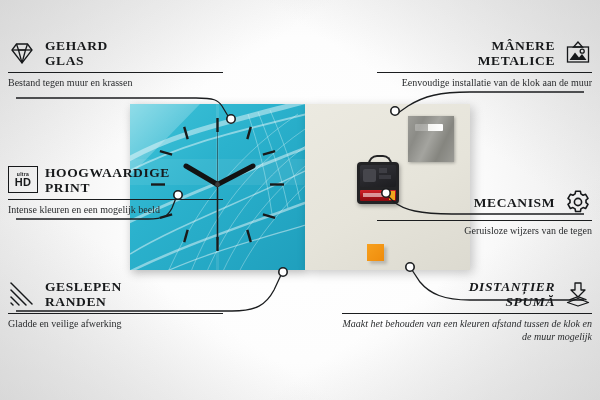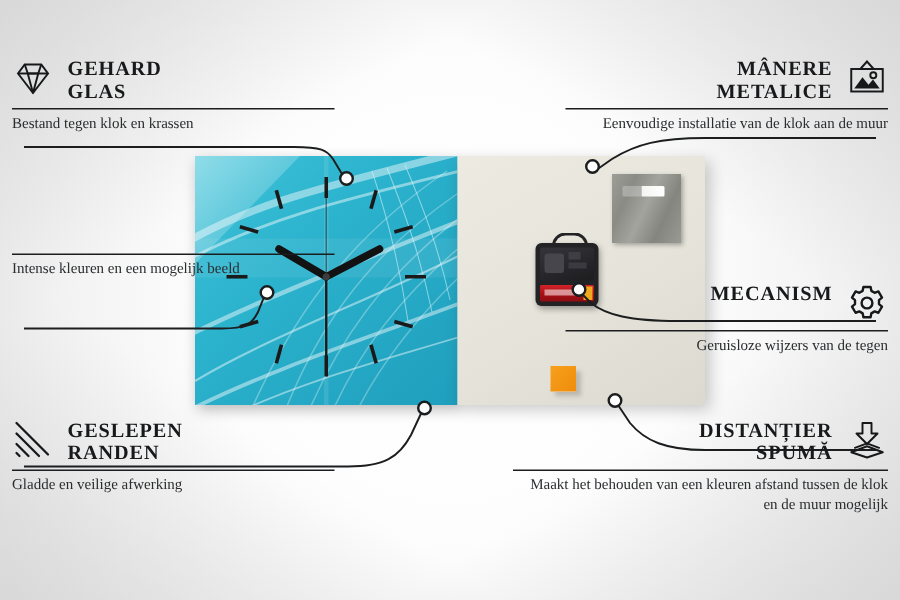--- a/index.html
+++ b/index.html
@@ -77,21 +77,21 @@
     box-shadow:3px 3px 3px rgba(0,0,0,.18);
   }
 
   
   #lines{position:absolute;left:0;top:0;width:600px;height:400px;pointer-events:none;}
 
   
   .feat{position:absolute;width:215px;}
   .feat.left{left:8px;text-align:left;}
   .feat.right{right:8px;text-align:right;}
-  .feat .head{display:flex;gap:9px;}
+  .feat .head{display:flex;align-items:center;gap:9px;}
   .feat.right .head{flex-direction:row-reverse;}
   .feat .title{
     font-family:"Liberation Serif", serif;
     font-size:13.5px;line-height:15px;font-weight:bold;
     letter-spacing:.6px;color:#17191b;text-transform:uppercase;
   }
   .feat .rule{height:1px;background:#1b1d1f;margin:4px 0 4px 0;}
   .feat .desc{
     font-family:"Liberation Serif", serif;
     font-size:10px;line-height:12.5px;color:#2a2c2e;
@@ -232,24 +232,36 @@
               <path d="M10.5 11 H17.5"></path>
         </g>
           </svg>
       </span>
       <span class="title">
         <span>GEHARD</span><br>
         <span>GLAS</span>
       </span>
     </div>
     <div class="rule"></div>
-    <div class="desc">Bestand tegen klok en krassen</div>
+    <div class="desc">Bestand tegen muur en krassen</div>
   </div>
 
   <div class="feat left" style="top:165px;">
+    <div class="head">
+      <span class="ic">
+        <span class="hd-badge">
+            <span class="u">ultra</span>
+            <span class="h">HD</span>
+          </span>
+      </span>
+      <span class="title">
+        <span>HOOGWAARDIGE</span><br>
+        <span>PRINT</span>
+      </span>
+    </div>
     <div class="rule"></div>
     <div class="desc">Intense kleuren en een mogelijk beeld</div>
   </div>
 
   <div class="feat left" style="top:279px;">
     <div class="head">
       <span class="ic">
         <svg viewBox="0 0 28 28">
             <g stroke="#16181a" stroke-width="1.5" stroke-linecap="round">
           <line x1="3" y1="3" x2="24" y2="24"></line>
@@ -300,21 +312,21 @@
           </svg>
       </span>
       <span class="title">
         <span>MECANISM</span><br>
       </span>
     </div>
     <div class="rule"></div>
     <div class="desc">Geruisloze wijzers van de tegen</div>
   </div>
 
-  <div class="feat right" style="top:279px;width:250px;">
+  <div class="feat right" style="top:279px;width:250px;font-style:italic;">
     <div class="head">
       <span class="ic">
         <svg viewBox="0 0 28 28">
             <g fill="none" stroke="#16181a" stroke-width="1.3" stroke-linejoin="round">
           <path d="M11 3 h6 v7 h4 l-7 7 -7-7 h4 z"></path>
           <path d="M14 18.5 L3.5 22.5 L14 26 L24.5 22.5 Z"></path>
           <path d="M5.5 19.8 L14 16.6 L22.5 19.8"></path>
         </g>
           </svg>
       </span>

